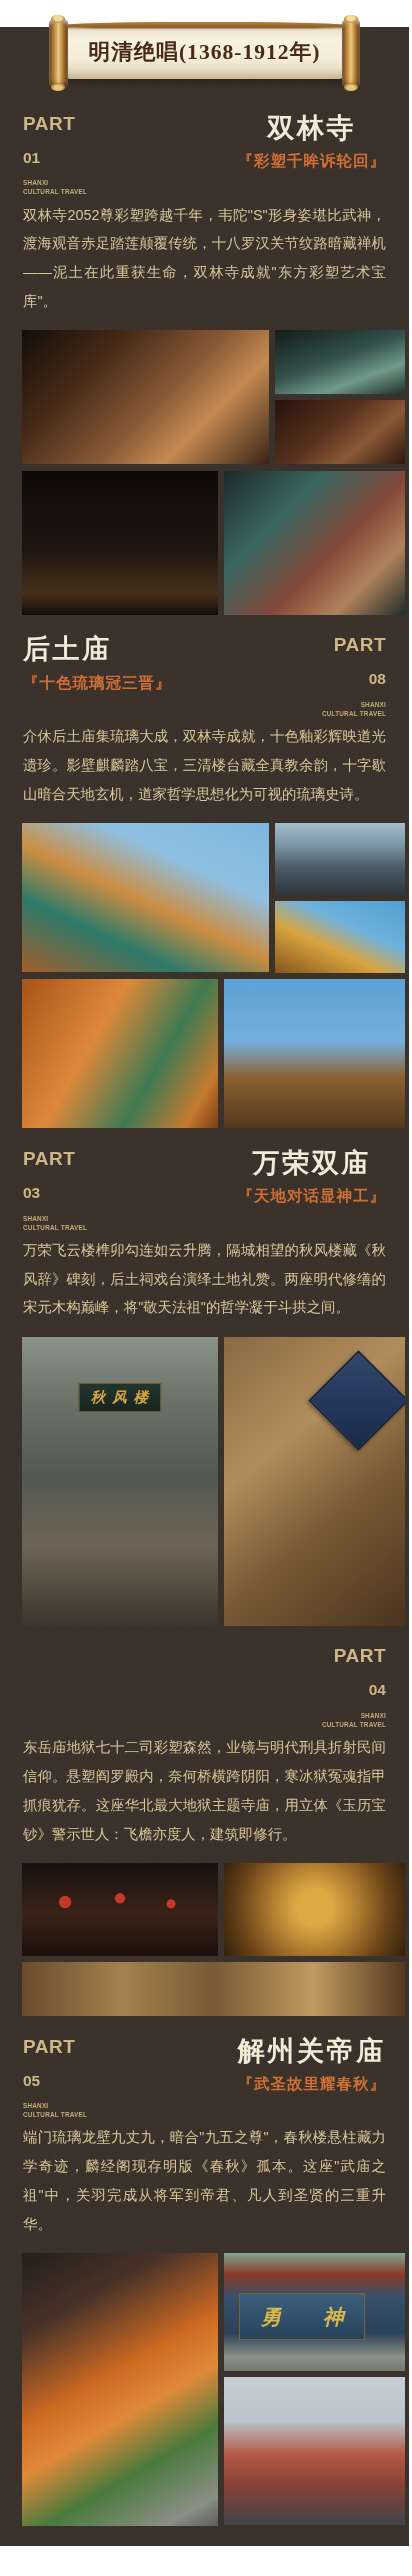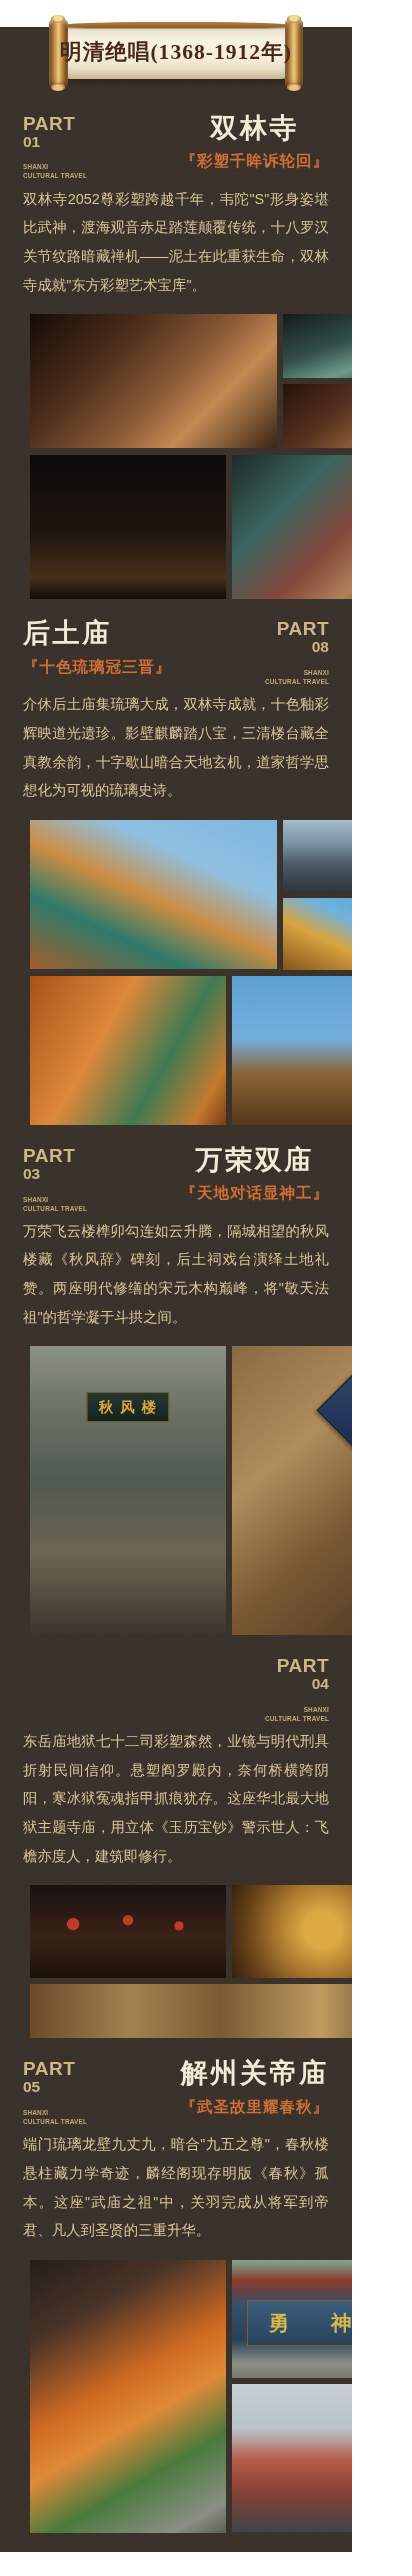--- a/index.html
+++ b/index.html
@@ -2,21 +2,21 @@
 <html style="font-size:8.2px"><head>
 <meta charset="utf-8">
 <style>
   html,body{margin:0;padding:0;}
   body{
     width:412px;
     background:#fff;
     font-family:"Liberation Sans","DejaVu Sans",sans-serif;
   }
   .page{
-    width:352px;
+    width:409px;
     background-color:#39312a;
     background-image:
       radial-gradient(rgba(255,255,255,.035) 0.5px, transparent 0.6px),
       radial-gradient(rgba(0,0,0,.28) 0.5px, transparent 0.6px);
     background-size:2.1px 2.1px,3.6px 3.6px;
     background-position:0 0,1px 1.5px;
     overflow:hidden;
   }
 
   
@@ -52,34 +52,34 @@
     font-size:21.6px;font-weight:800;color:#48291b;letter-spacing:1px;
   }
 
   
   .sec-head{display:flex;justify-content:space-between;align-items:flex-start;
     padding:0 23px;margin-top:20.6px;}
   .sec-head.flip{flex-direction:row-reverse;}
   .part-block{line-height:1;}
   .sec-head.flip .part-block{text-align:right;}
   .part-word{font-size:19px;font-weight:800;color:#cdb687;letter-spacing:0.5px;}
-  .part-num{font-size:15.5px;font-weight:600;color:#cdb687;margin-top:1px;}
+  .part-num{font-size:15.5px;font-weight:600;color:#cdb687;margin-top:17px;}
   .brand{margin-top:14.4px;font-size:6.4px;font-weight:700;color:#c2aa79;line-height:1.4;letter-spacing:0.2px;}
   .title-block{text-align:center;}
   .sec-head.flip .title-block{text-align:left;}
   .sec-title{margin:0;font-family:"Liberation Serif","DejaVu Serif",serif;
     font-size:27px;line-height:1.05;font-weight:800;color:#f3ead7;letter-spacing:2.6px;}
   .sec-subtitle{margin-top:9.3px;font-size:15.5px;font-weight:800;color:#cf6f35;letter-spacing:1px;}
 
   
   .sec-body{padding:0 23px;margin-top:3.1px;font-size:14.4px;line-height:2.0;
     color:#dbc59a;text-align:justify;font-weight:500;}
 
   
-  .photos{padding:0 30px;margin-top:0;display:flex;flex-direction:column;gap:6.2px;}
+  .photos{padding:0 22px;margin-top:0;display:flex;flex-direction:column;gap:6.2px;font-style:italic;}
   .prow{display:flex;gap:6.2px;}
   .pcol{display:flex;flex-direction:column;gap:6.2px;}
   .ph{position:relative;overflow:hidden;flex:none;}
 
   
   .p1a{width:247px;height:134px;background:linear-gradient(135deg,#150d08 0%,#4a2c1a 30%,#8a5a36 55%,#c48a52 72%,#3a2416 100%);}
   .p1b{width:130px;height:64px;background:linear-gradient(160deg,#141d1a 0%,#33504a 45%,#6f9a8a 72%,#233029 100%);}
   .p1c{width:130px;height:64px;background:linear-gradient(140deg,#26130d 0%,#56301e 42%,#8a5835 68%,#2e160d 100%);}
   .p1d{width:196px;height:144px;background:linear-gradient(180deg,#0d0a08 0%,#20150f 55%,#46301c 85%,#120c08 100%);}
   .p1e{width:181px;height:144px;background:linear-gradient(135deg,#1c2a2a 0%,#3c6660 32%,#84483a 58%,#b0825a 78%,#202e2c 100%);}

